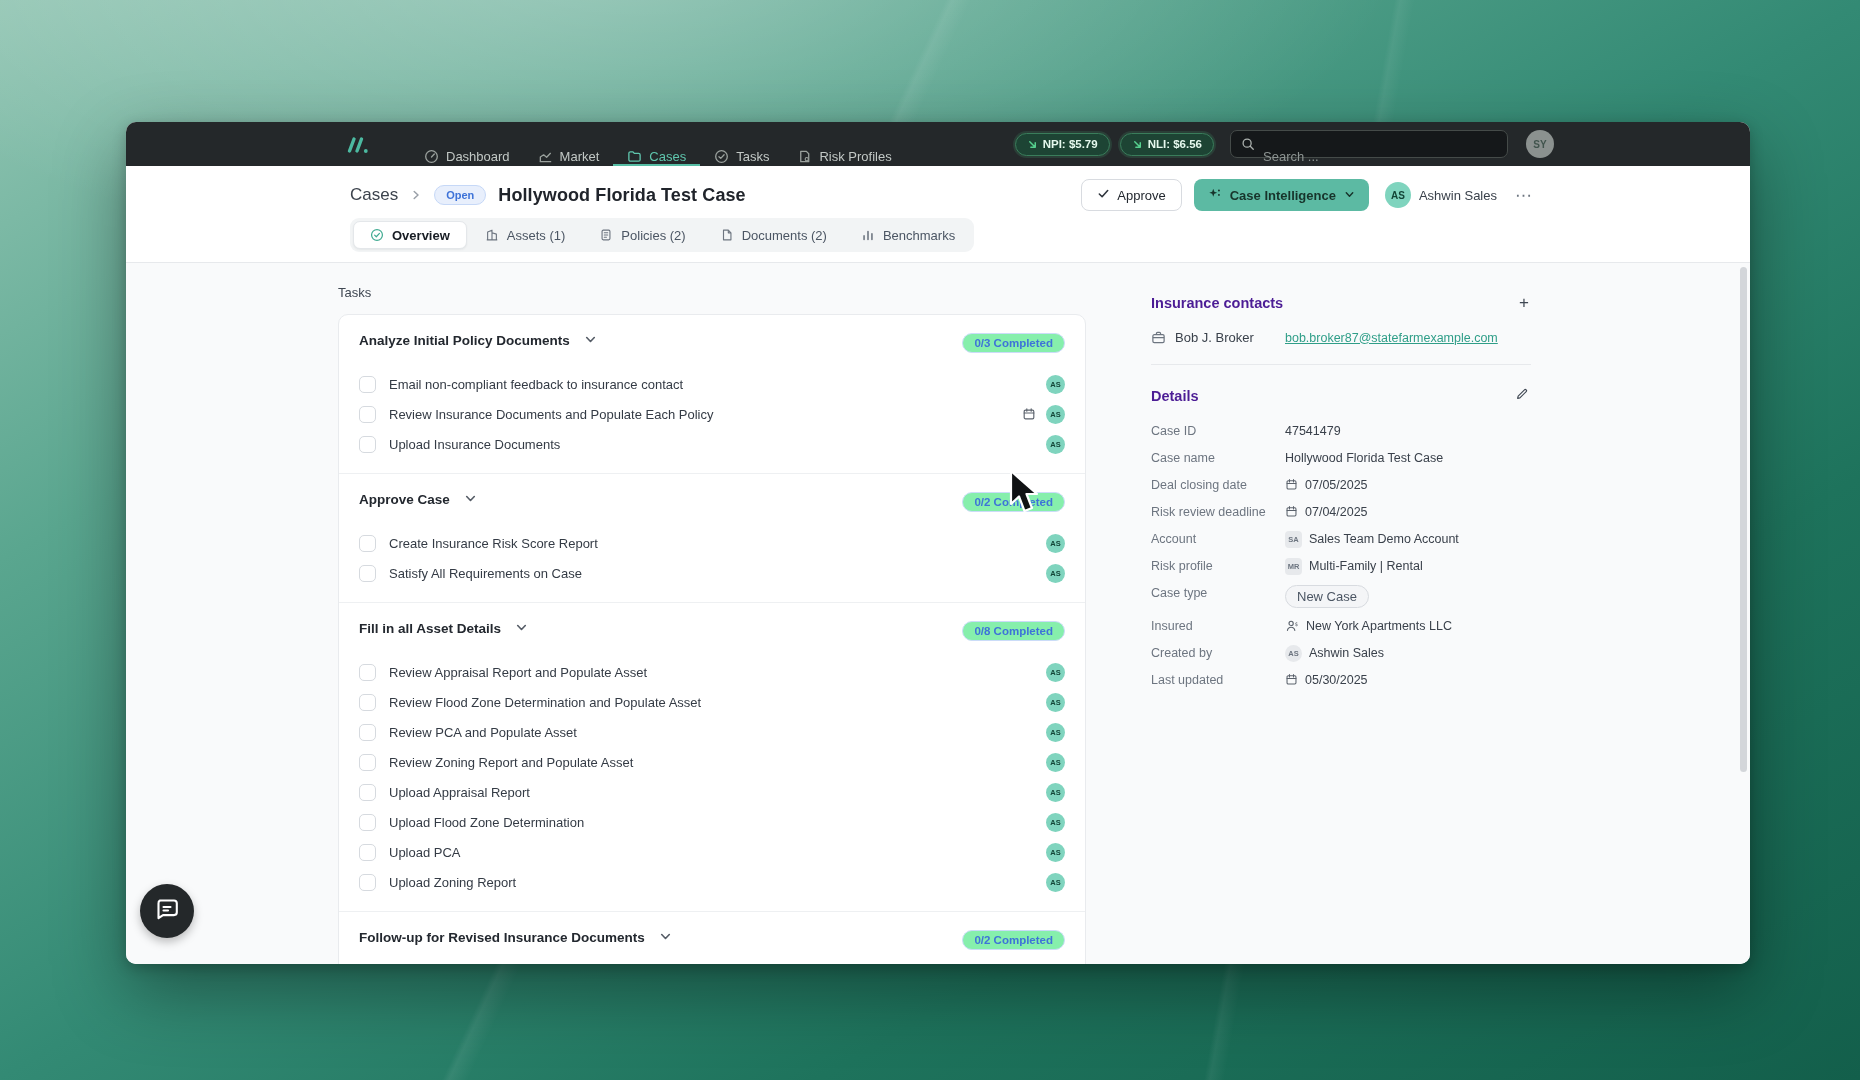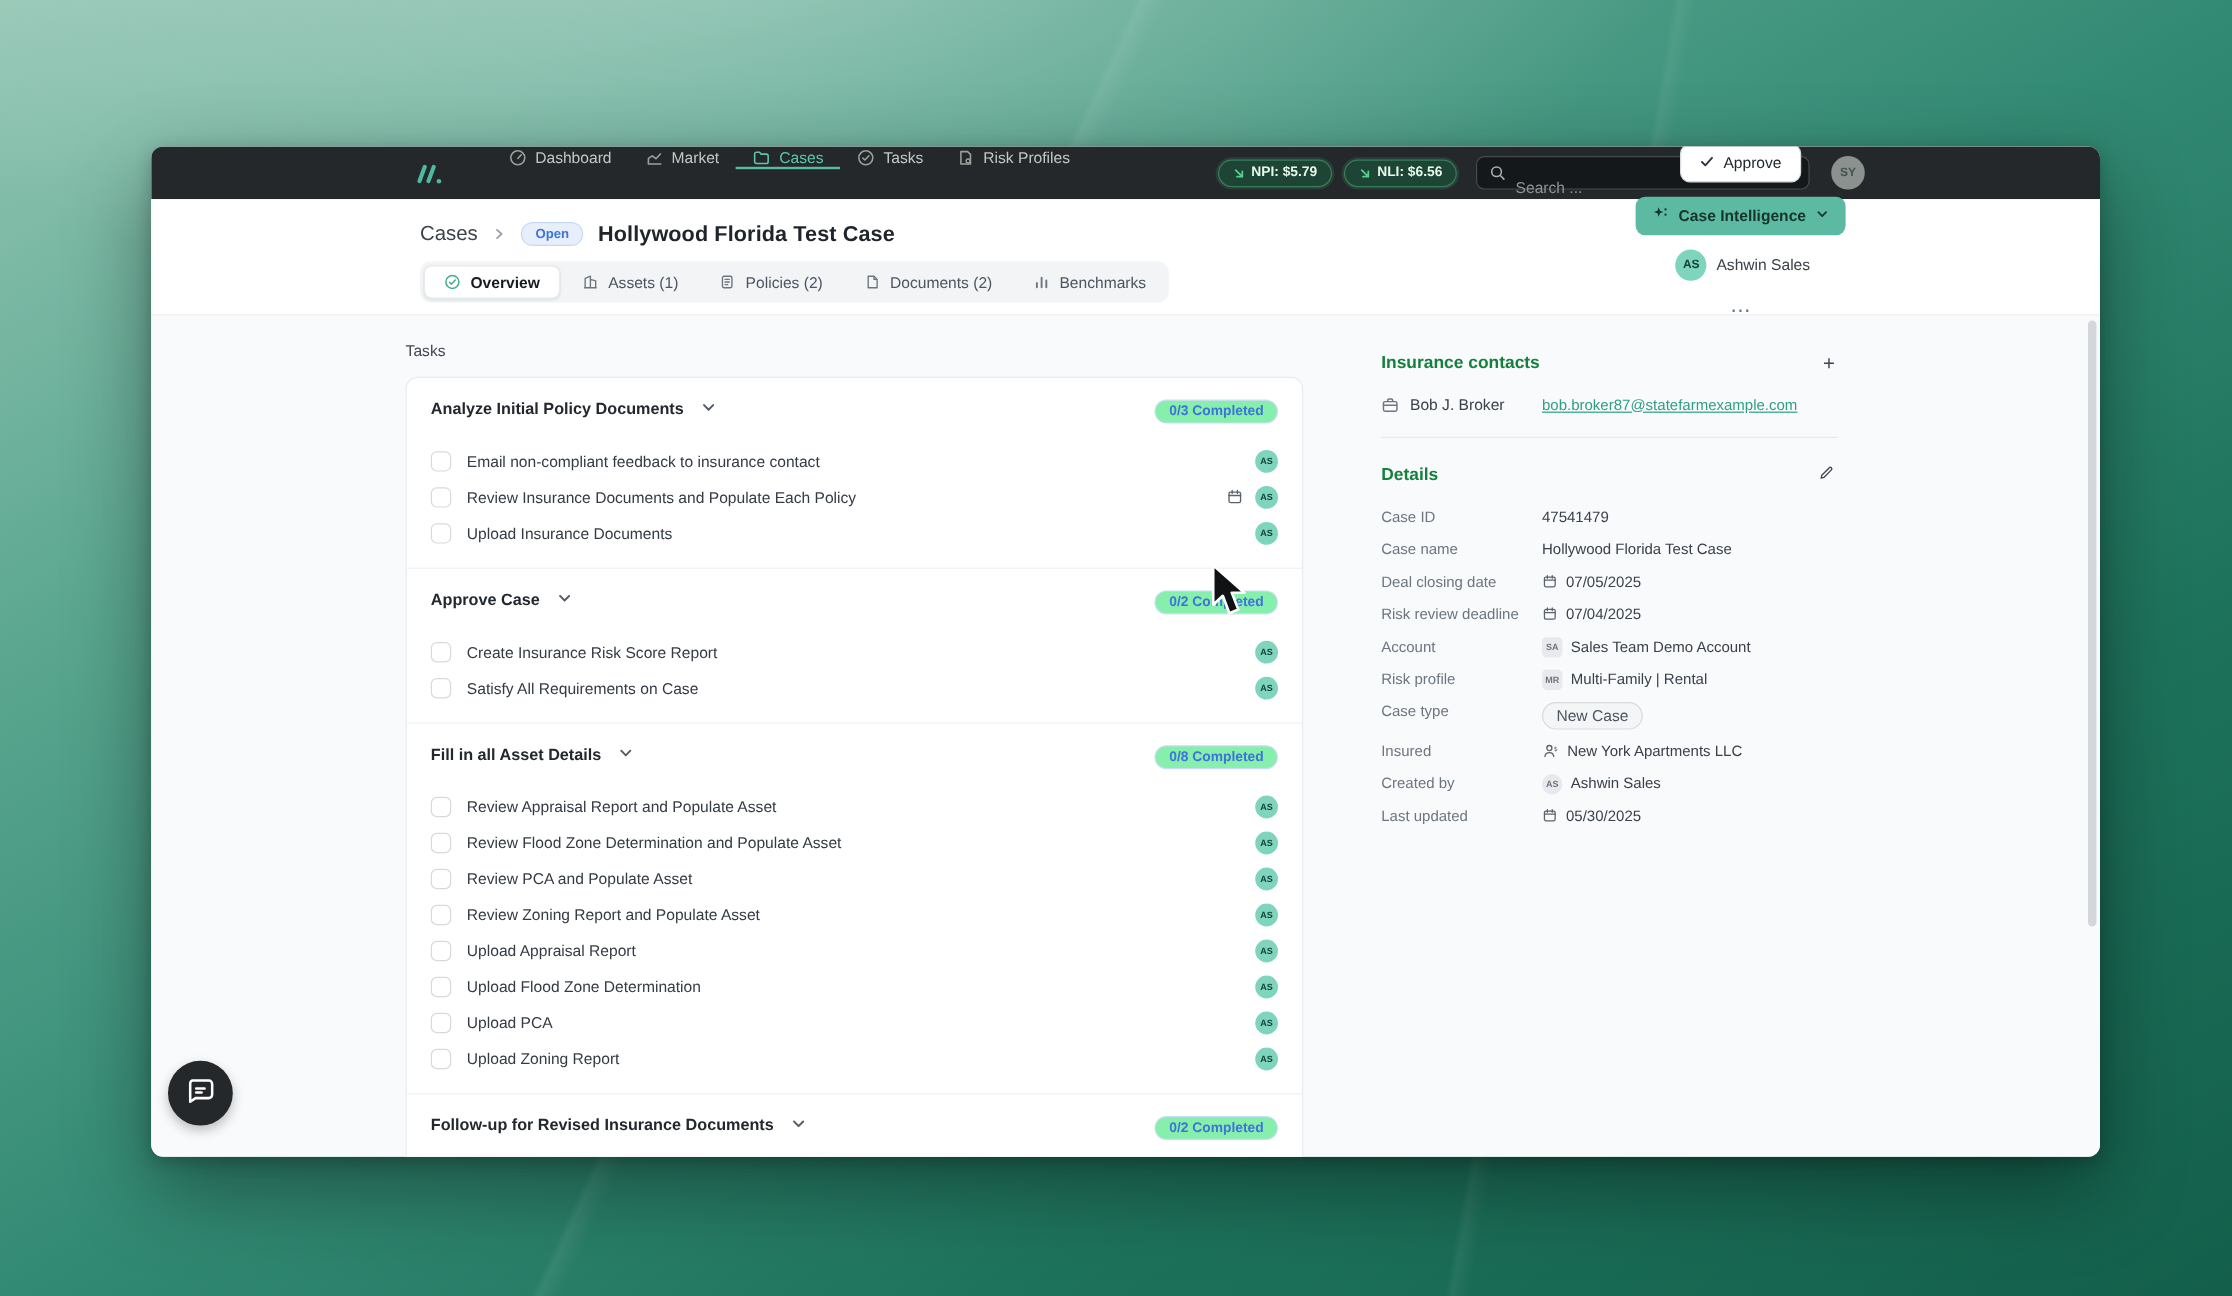--- a/index.html
+++ b/index.html
@@ -21,21 +21,21 @@
     box-shadow:0 26px 70px rgba(0,0,0,.38), 0 4px 14px rgba(0,0,0,.22);
     display:flex; flex-direction:column;
   }
 
   
   .nav {
     height:44px; flex:none; background:#24282a; display:flex; align-items:center;
     color:#c7cdca;
   }
   .nav-logo { margin-left:218px; display:flex; align-items:center; flex:none; }
-  .nav-items { display:flex; align-items:flex-start; height:44px; margin-left:40px; }
+  .nav-items { display:flex; align-items:flex-end; height:44px; margin-left:40px; }
   .nav-item {
     display:flex; align-items:center; gap:7px; padding:0 14px; font-size:13px;
     color:#c2c8c5; cursor:pointer; border-bottom:2px solid transparent; border-top:2px solid transparent;
   }
   .nav-item .nicon { color:#9aa19d; display:flex; }
   .nav-item.active { color:#5fc6ad; border-bottom-color:#56bda4; }
   .nav-item.active .nicon { color:#5fc6ad; }
   .nav-right { margin-left:auto; display:flex; align-items:center; margin-right:196px; }
   .pill-green {
     display:flex; align-items:center; gap:5px; height:23px; padding:0 11px; margin-left:10px;
@@ -64,21 +64,21 @@
   
   .page-header { background:#fff; flex:none; padding-top:12px; border-bottom:1px solid #e7e9ec; }
   .crumb-row { margin:0 212px 0 224px; height:34px; display:flex; align-items:center; }
   .crumb-link { font-size:17px; color:#3c434d; cursor:pointer; }
   .crumb-chev { color:#9aa0a8; margin:0 12px; display:flex; }
   .badge-open {
     background:#e8effc; border:1px solid #c6d8f7; color:#3e73d8; font-size:11px; font-weight:bold;
     border-radius:12px; padding:3px 11px; margin-right:12px;
   }
   .page-title { font-size:18px; font-weight:bold; color:#20242b; letter-spacing:.1px; }
-  .header-actions { margin-left:auto; display:flex; align-items:center; gap:12px;flex-direction:column; }
+  .header-actions { margin-left:auto; display:flex; gap:12px; }
   .btn-approve {
     display:flex; align-items:center; gap:7px; height:32px; padding:0 15px;
     background:#fff; border:1px solid #d8dbe0; border-radius:8px; cursor:pointer;
     font-size:13px; color:#23282f; font-family:inherit;
   }
   .btn-ci {
     display:flex; align-items:center; gap:8px; height:32px; padding:0 14px;
     background:#5cbaa3; border:none; border-radius:8px; cursor:pointer;
     font-size:13px; font-weight:bold; color:#17342b; font-family:inherit;
   }
@@ -125,21 +125,21 @@
   .cal-icon { color:#5b626c; display:flex; }
   .avatar-xs {
     width:19px; height:19px; border-radius:50%; background:#7fd4be; color:#134537;
     display:flex; align-items:center; justify-content:center; font-size:7.5px; font-weight:bold; flex:none;
     cursor:pointer;
   }
 
   
   .right-panel { position:absolute; left:1025px; top:30px; width:380px; }
   .panel-head { display:flex; align-items:center; margin-bottom:17px; }
-  .panel-title { font-size:14.5px; font-weight:bold; color:#15803d; }
+  .panel-title { font-size:14.5px; font-weight:bold; color:#4c1d95; }
   .panel-action { margin-left:auto; border:none; background:transparent; color:#3f4752; font-size:17px; cursor:pointer; padding:0 2px; }
   .contact-row { display:flex; align-items:center; margin-bottom:19px; font-size:13px; }
   .contact-name { display:flex; align-items:center; gap:9px; width:134px; flex:none; color:#3a414b; }
   .contact-name .cicon { color:#6d7580; display:flex; }
   .contact-email { font-size:12.5px; color:#2f9e88; text-decoration:underline; cursor:pointer; }
   .panel-divider { border-top:1px solid #e7e9ec; margin-bottom:21px; }
   .detail-row { display:flex; align-items:flex-start; margin-bottom:10px; min-height:17px; }
   .detail-label { width:134px; flex:none; font-size:12.5px; color:#6d7580; line-height:17px; }
   .detail-value { font-size:12.5px; color:#3a414b; line-height:17px; display:flex; align-items:flex-start; gap:7px; }
   .detail-value .dicon { color:#5b626c; display:flex; margin-top:1px; }

